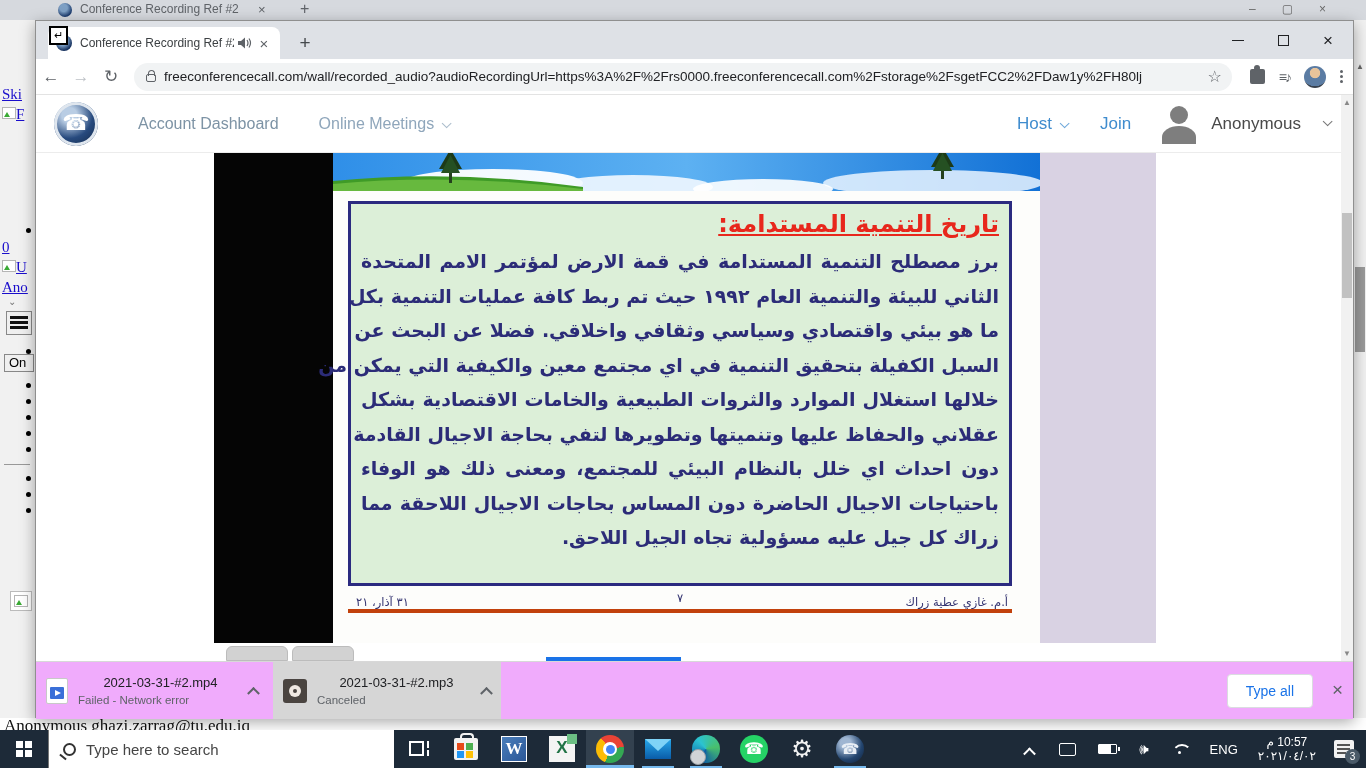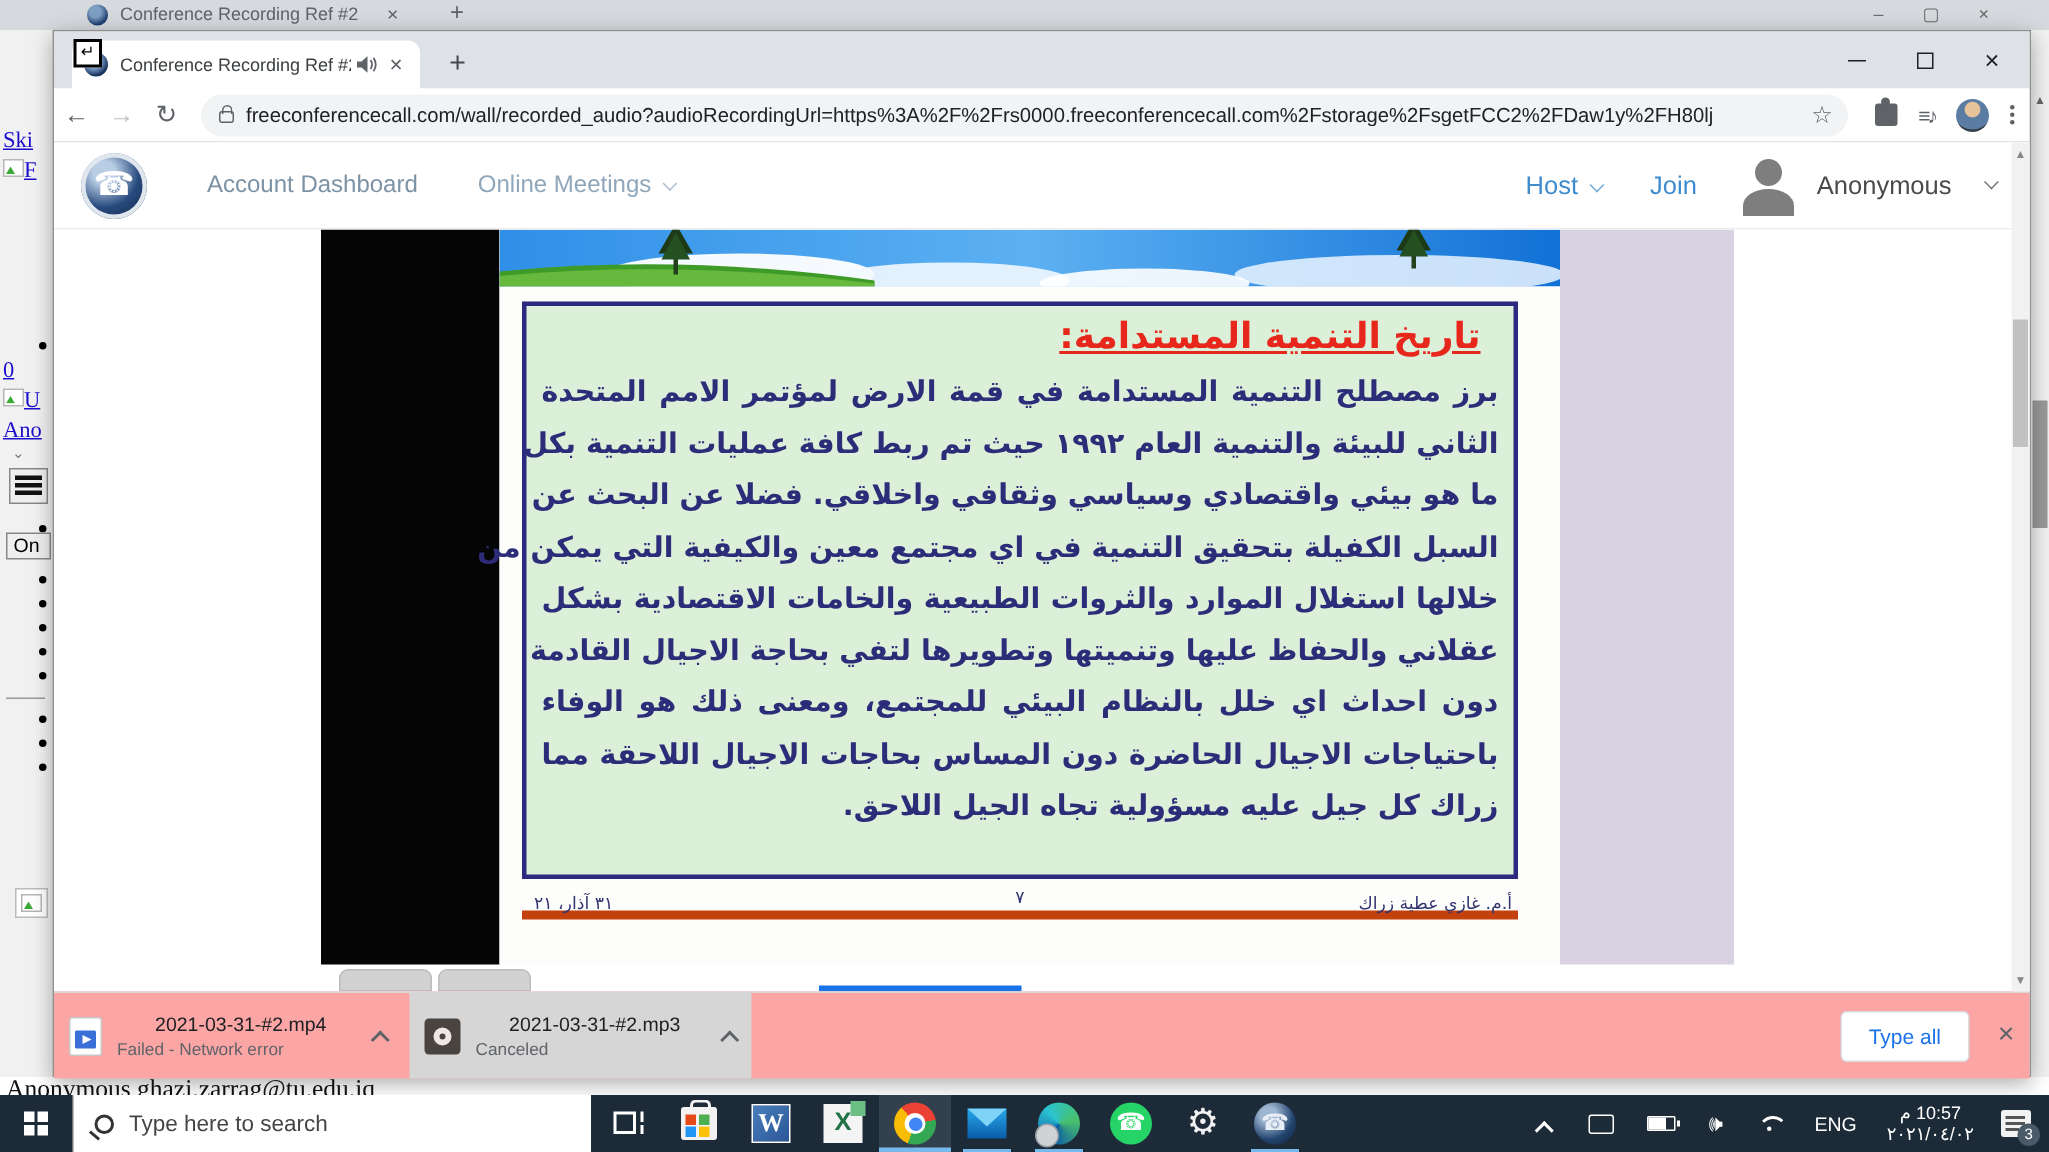--- a/index.html
+++ b/index.html
@@ -76,38 +76,38 @@
   .hdr-avatar:after { content:""; position:absolute; left:3px; top:22px; width:34px; height:22px; border-radius:50% 50% 0 0; background:#7e7e7e; }
   .hdr-user { color:#4a4a4a; font-size:17px; margin-right:14px; }
 
   
   .content { position:relative; height:508px; background:#fff; overflow:hidden; }
   .player-black { position:absolute; left:178px; top:0; width:119px; height:490px; background:#050505; }
   .player-lav { position:absolute; left:1004px; top:0; width:116px; height:490px; background:#d9d2e3; }
   .slide { position:absolute; left:297px; top:0; width:707px; height:490px; background:#fdfdfb; }
   .sky { position:absolute; left:0; top:0; width:707px; height:38px; }
   .greenbox { position:absolute; left:15px; top:48px; width:664px; height:385px; background:#dcefd8; border:3px solid #2b2a80; padding:4px 10px 0 10px; }
-  .slide-title { direction:rtl; text-align:right; font-family:"DejaVu Sans", sans-serif; font-weight:bold; font-size:24px; color:#e8271c; text-decoration:underline; margin:2px 12px 6px 0; }
+  .slide-title { direction:rtl; text-align:right; font-family:"DejaVu Sans", sans-serif; font-weight:bold; font-size:24px; color:#e8271c; text-decoration:underline; margin:2px 0 6px 0; }
   .slide-body { direction:rtl; }
   .slide-line { font-family:"DejaVu Sans", sans-serif; font-weight:bold; font-size:19px; color:#2c2c78; line-height:34.5px; text-align:justify; text-align-last:justify; white-space:nowrap; }
   .slide-line:last-child { text-align-last:right; }
-  .slide-footer { position:absolute; left:15px; top:438px; width:664px; height:22px; border-bottom:6px solid #c2410c; font-family:"DejaVu Sans", sans-serif; font-size:11.5px; color:#333370; }
+  .slide-footer { position:absolute; left:15px; top:438px; width:664px; height:22px; border-bottom:4px solid #c2410c; font-family:"DejaVu Sans", sans-serif; font-size:11.5px; color:#333370; }
   .sf-date { position:absolute; left:8px; top:4px; }
   .sf-page { position:absolute; left:50%; top:0px; transform:translateX(-50%); }
   .sf-author { position:absolute; right:4px; top:4px; direction:rtl; }
   .ptab { position:absolute; top:493px; width:62px; height:15px; background:#d2d2d2; border:1px solid #bcbcbc; border-radius:6px 6px 0 0; }
   .pbar { position:absolute; top:504px; left:510px; width:135px; height:4px; background:#1a73e8; }
 
   
   .fg-scroll { position:absolute; right:0px; top:132px; width:12px; height:508px; background:#f1f1f1; z-index:5; }
   .fg-scroll .thumb { position:absolute; left:1px; top:118px; width:10px; height:85px; background:#c1c1c1; }
   .fg-scroll .arr { position:absolute; left:0; width:12px; color:#888; font-size:8px; text-align:center; }
 
   
-  .dlbar { position:relative; height:58px; background:#fca5a5; border-top:1px solid #d8d8d8; }
+  .dlbar { position:relative; height:58px; background:#f0abfc; border-top:1px solid #d8d8d8; }
   .dl-item { position:absolute; top:0; height:57px; display:flex; align-items:center; padding:0 10px; }
   .dl-item.one { left:0; width:232px; }
   .dl-item.two { left:237px; width:228px; background:#d6d6d6; }
   .dl-txt { margin-left:10px; flex:1; }
   .dl-name { font-size:13px; color:#202124; text-align:center; }
   .dl-status { font-size:11.5px; color:#5f6368; margin-top:4px; }
   .dl-chev { width:9px; height:9px; border-left:2px solid #5f6368; border-top:2px solid #5f6368; transform:rotate(45deg) translate(2px,2px); margin-left:6px; flex:none; }
   .file-mp4 { width:22px; height:26px; background:#fff; border:1px solid #c8c8c8; border-radius:2px; position:relative; flex:none; }
   .file-mp4:before { content:""; position:absolute; left:3px; top:8px; width:14px; height:12px; background:#3a6fd8; border-radius:1px; }
   .file-mp4:after { content:""; position:absolute; left:8px; top:11px; border-left:6px solid #fff; border-top:3px solid transparent; border-bottom:3px solid transparent; }

